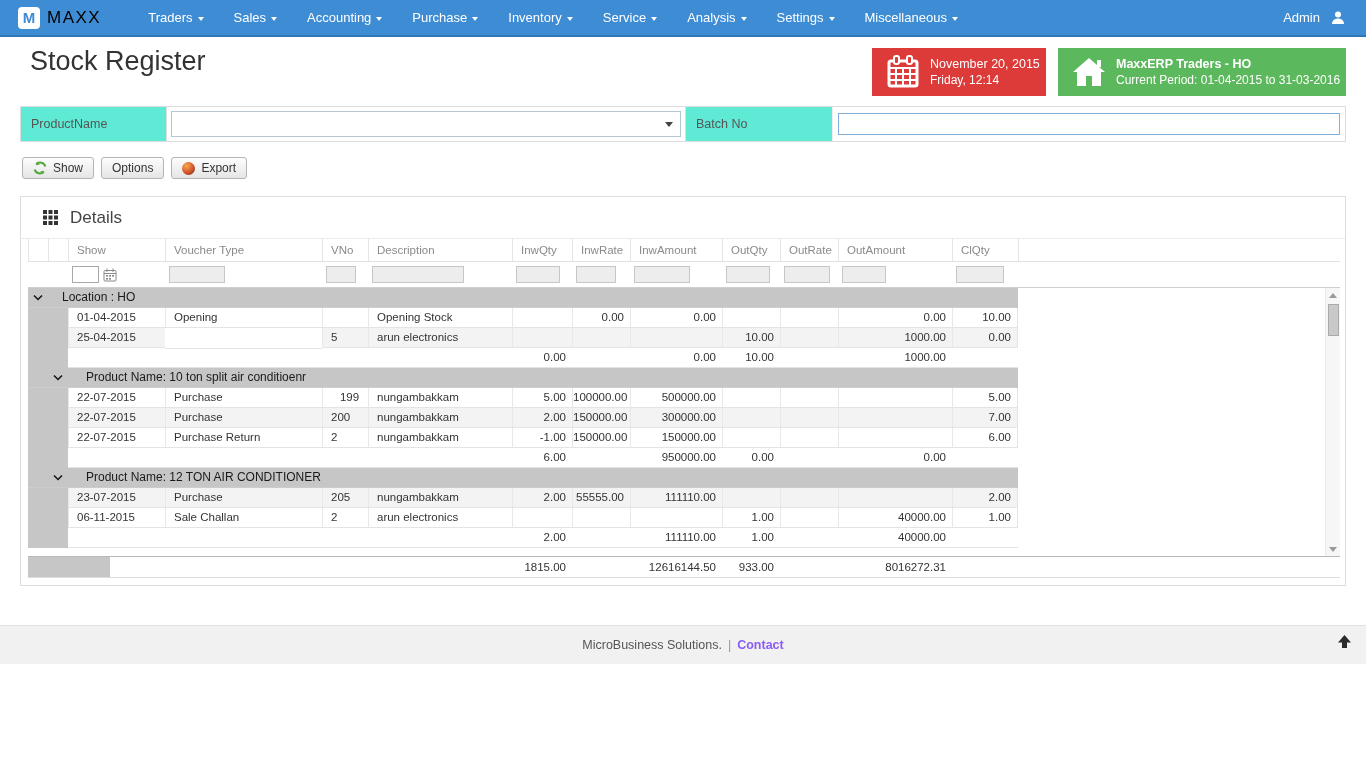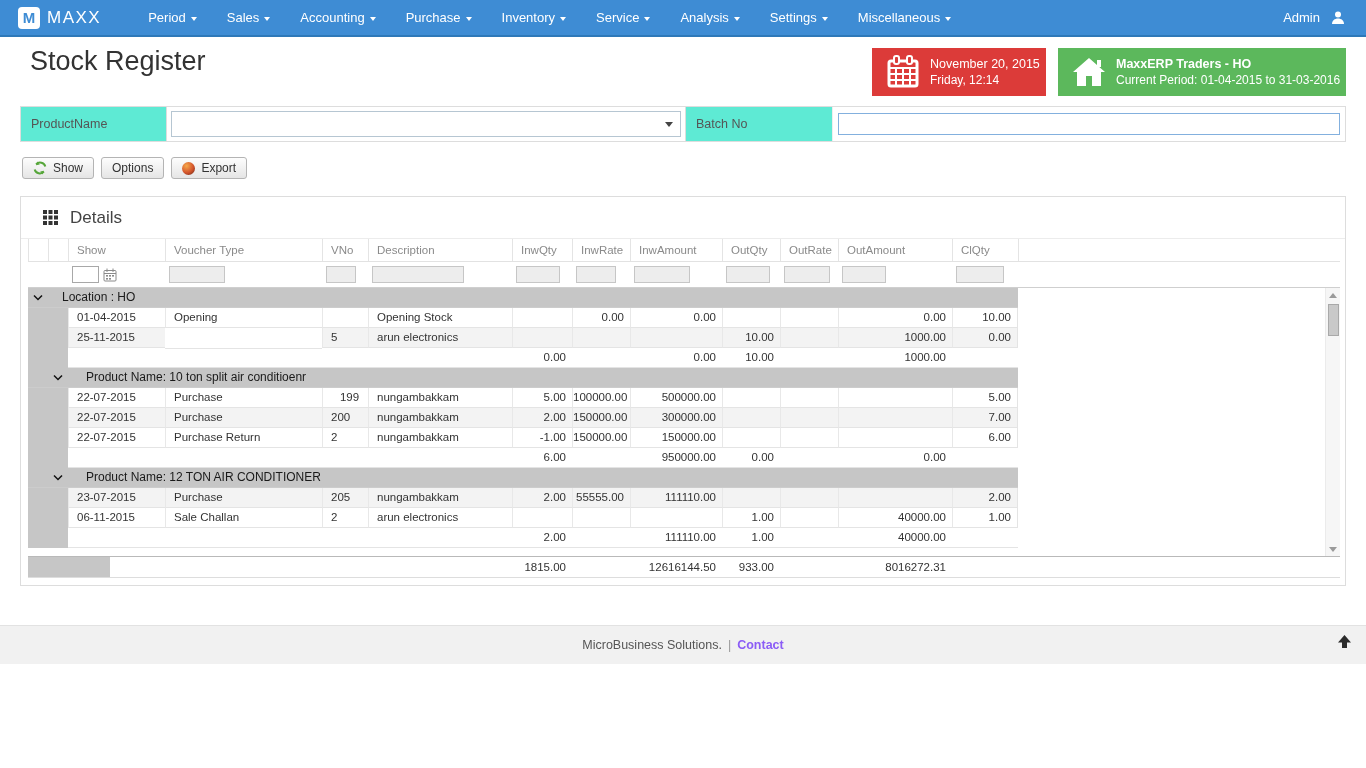--- a/index.html
+++ b/index.html
@@ -3,21 +3,21 @@
 <meta charset="utf-8">
 <style>
   * { box-sizing: border-box; margin: 0; padding: 0; }
   html,body { width: 1366px; height: 768px; overflow: hidden; }
   body { font-family: "Liberation Sans", sans-serif; background: #fff; position: relative; }
 
   
   .navbar { height: 37px; background: #3e8cd4; border-bottom: 2px solid #2e78b8; display: flex; align-items: center; color: #fff; }
   .logo { display: flex; align-items: center; margin-left: 18px; gap: 7px; cursor: pointer; }
   .logo-box { width: 22px; height: 22px; background: #fff; border-radius: 4px; color: #3e8cd4; font-weight: bold; font-size: 15px; display: flex; align-items: center; justify-content: center; }
-  .logo-text { font-size: 17px; letter-spacing: 1.5px; color: #ffffff; font-weight: 400; }
+  .logo-text { font-size: 17px; letter-spacing: 1.5px; color: #000000; font-weight: 400; }
   .nav-items { display: flex; margin-left: 32px; height: 37px; }
   .nav-item { padding: 0 15px; font-size: 13px; display: flex; align-items: center; gap: 5px; cursor: pointer; white-space: nowrap; }
   .caret-down { width: 0; height: 0; border-left: 3.5px solid transparent; border-right: 3.5px solid transparent; border-top: 4px solid #fff; margin-top: 2px; }
   .nav-user { margin-left: auto; display: flex; align-items: center; gap: 10px; padding-right: 20px; font-size: 13px; cursor: pointer; }
 
   
   .page-title { position: absolute; left: 30px; top: 46px; font-size: 27px; color: #333; font-weight: 400; }
   .badge { position: absolute; top: 48px; height: 48px; color: #fff; display: flex; align-items: center; }
   .badge-date { left: 872px; width: 174px; background: #dc3b39; }
   .badge-company { left: 1058px; width: 288px; background: #5cb85c; }
@@ -103,21 +103,21 @@
 
 <div class="navbar">
   <div class="logo">
     <div class="logo-box">
         <span>M</span>
       </div>
     <div class="logo-text">MAXX</div>
   </div>
   <div class="nav-items">
     <div class="nav-item">
-        <span>Period</span>
+        <span>Traders</span>
         <span class="caret-down"></span>
       </div>
     <div class="nav-item">
         <span>Sales</span>
         <span class="caret-down"></span>
       </div>
     <div class="nav-item">
         <span>Accounting</span>
         <span class="caret-down"></span>
       </div>
@@ -320,21 +320,21 @@
             <div class="cell num" style="width: 58px;">0.00</div>
             <div class="cell num" style="width: 92px;">0.00</div>
             <div class="cell num" style="width: 58px;"></div>
             <div class="cell num" style="width: 58px;"></div>
             <div class="cell num" style="width: 114px;">0.00</div>
             <div class="cell num" style="width: 66px;">10.00</div>
           </div>
           <div class="grid-row data-row stripe">
             <div class="gut"></div>
             <div class="gut"></div>
-            <div class="cell txt" style="width: 97px;">25-11-2015</div>
+            <div class="cell txt" style="width: 97px;">25-04-2015</div>
             <div class="cell txt" style="width: 157px; margin-top: 20px;">Sale</div>
             <div class="cell txt" style="width: 46px;">5</div>
             <div class="cell txt" style="width: 144px;">arun electronics</div>
             <div class="cell num" style="width: 60px;"></div>
             <div class="cell num" style="width: 58px;"></div>
             <div class="cell num" style="width: 92px;"></div>
             <div class="cell num" style="width: 58px;">10.00</div>
             <div class="cell num" style="width: 58px;"></div>
             <div class="cell num" style="width: 114px;">1000.00</div>
             <div class="cell num" style="width: 66px;">0.00</div>

